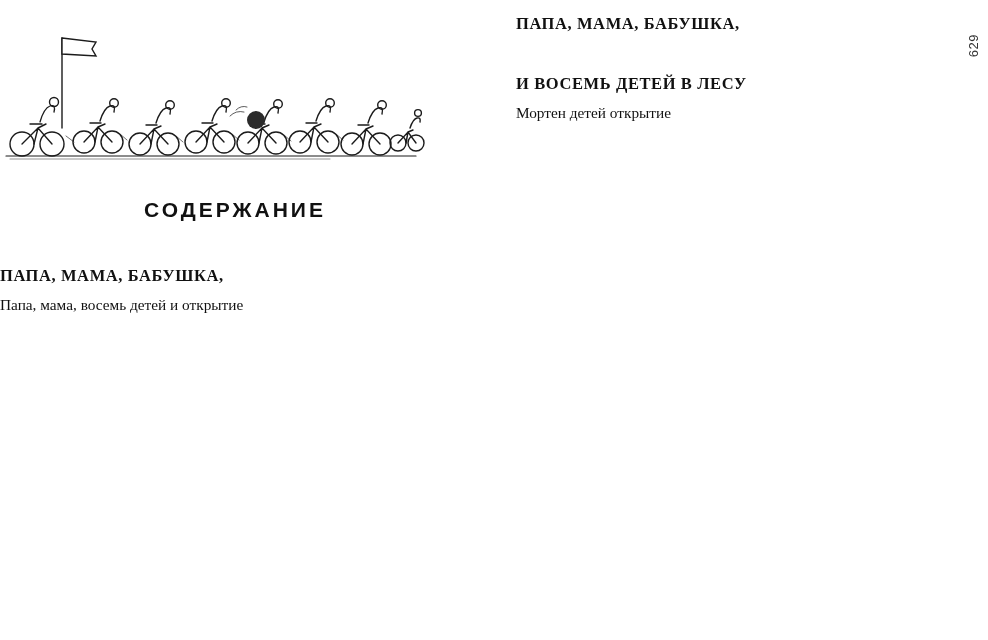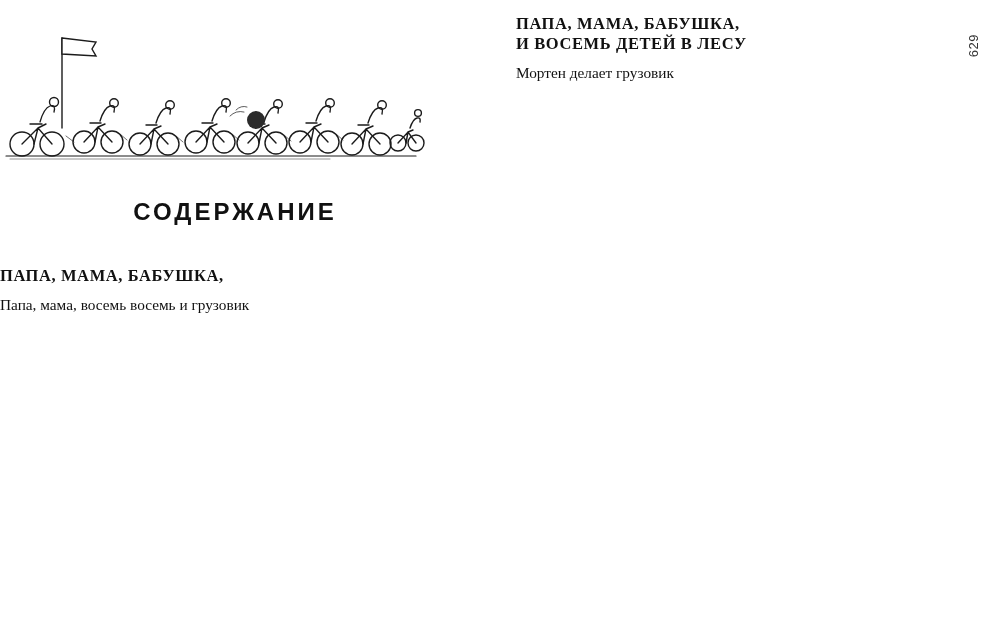--- a/index.html
+++ b/index.html
@@ -61,38 +61,39 @@
 
   
   .toc-title {
     position: absolute;
     left: 0;
     top: 182px;
     width: 470px;
     text-align: center;
     font-family: "Liberation Sans", sans-serif;
     font-weight: bold;
-    font-size: 24px;
+    font-size: 21px;
     letter-spacing: 3px;
   }
 
   .section {
     margin-bottom: 14px;
   }
   .section-title {
     font-family: "Liberation Serif", serif;
     font-weight: bold;
     font-size: 16.5px;
     line-height: 1.22;
     letter-spacing: 0.6px;
     text-transform: uppercase;
     margin-bottom: 7px;
   }
   .section-title .line2 {
     display: block;
+    margin-top: 40px;
   }
 
   
   .entry {
     display: flex;
     align-items: baseline;
     font-size: 15.3px;
     line-height: 1.52;
     white-space: nowrap;
   }
@@ -218,42 +219,42 @@
 
     <div class="toc-title">СОДЕРЖАНИЕ</div>
 
     <div class="left-body">
       <div class="section">
         <div class="section-title">
           <span class="line1">ПАПА, МАМА, БАБУШКА,</span>
         </div>
 
         <div class="entry">
-          <span class="label">Папа, мама, восемь восемь и грузовик</span>
+          <span class="label">Папа, мама, восемь детей и открытие</span>
           <span class="dots"></span>
           <span class="page">7</span>
         </div>
 
       </div>
     </div>
   </div>
 
   <div class="col col-right">
 
     <div class="page-number">629</div>
 
     <div class="right-body">
 
       <div class="section section-first">
         <div class="section-title">
           <span class="line1">ПАПА, МАМА, БАБУШКА,</span>
           <span class="line2">И ВОСЕМЬ ДЕТЕЙ В ЛЕСУ</span>
         </div>
         <div class="entry">
-          <span class="label">Мортен делает грузовик</span>
+          <span class="label">Мортен детей открытие</span>
           <span class="dots"></span>
           <span class="page">159</span>
         </div>
 
       </div>
 
     </div>
   </div>
 </div>
 

